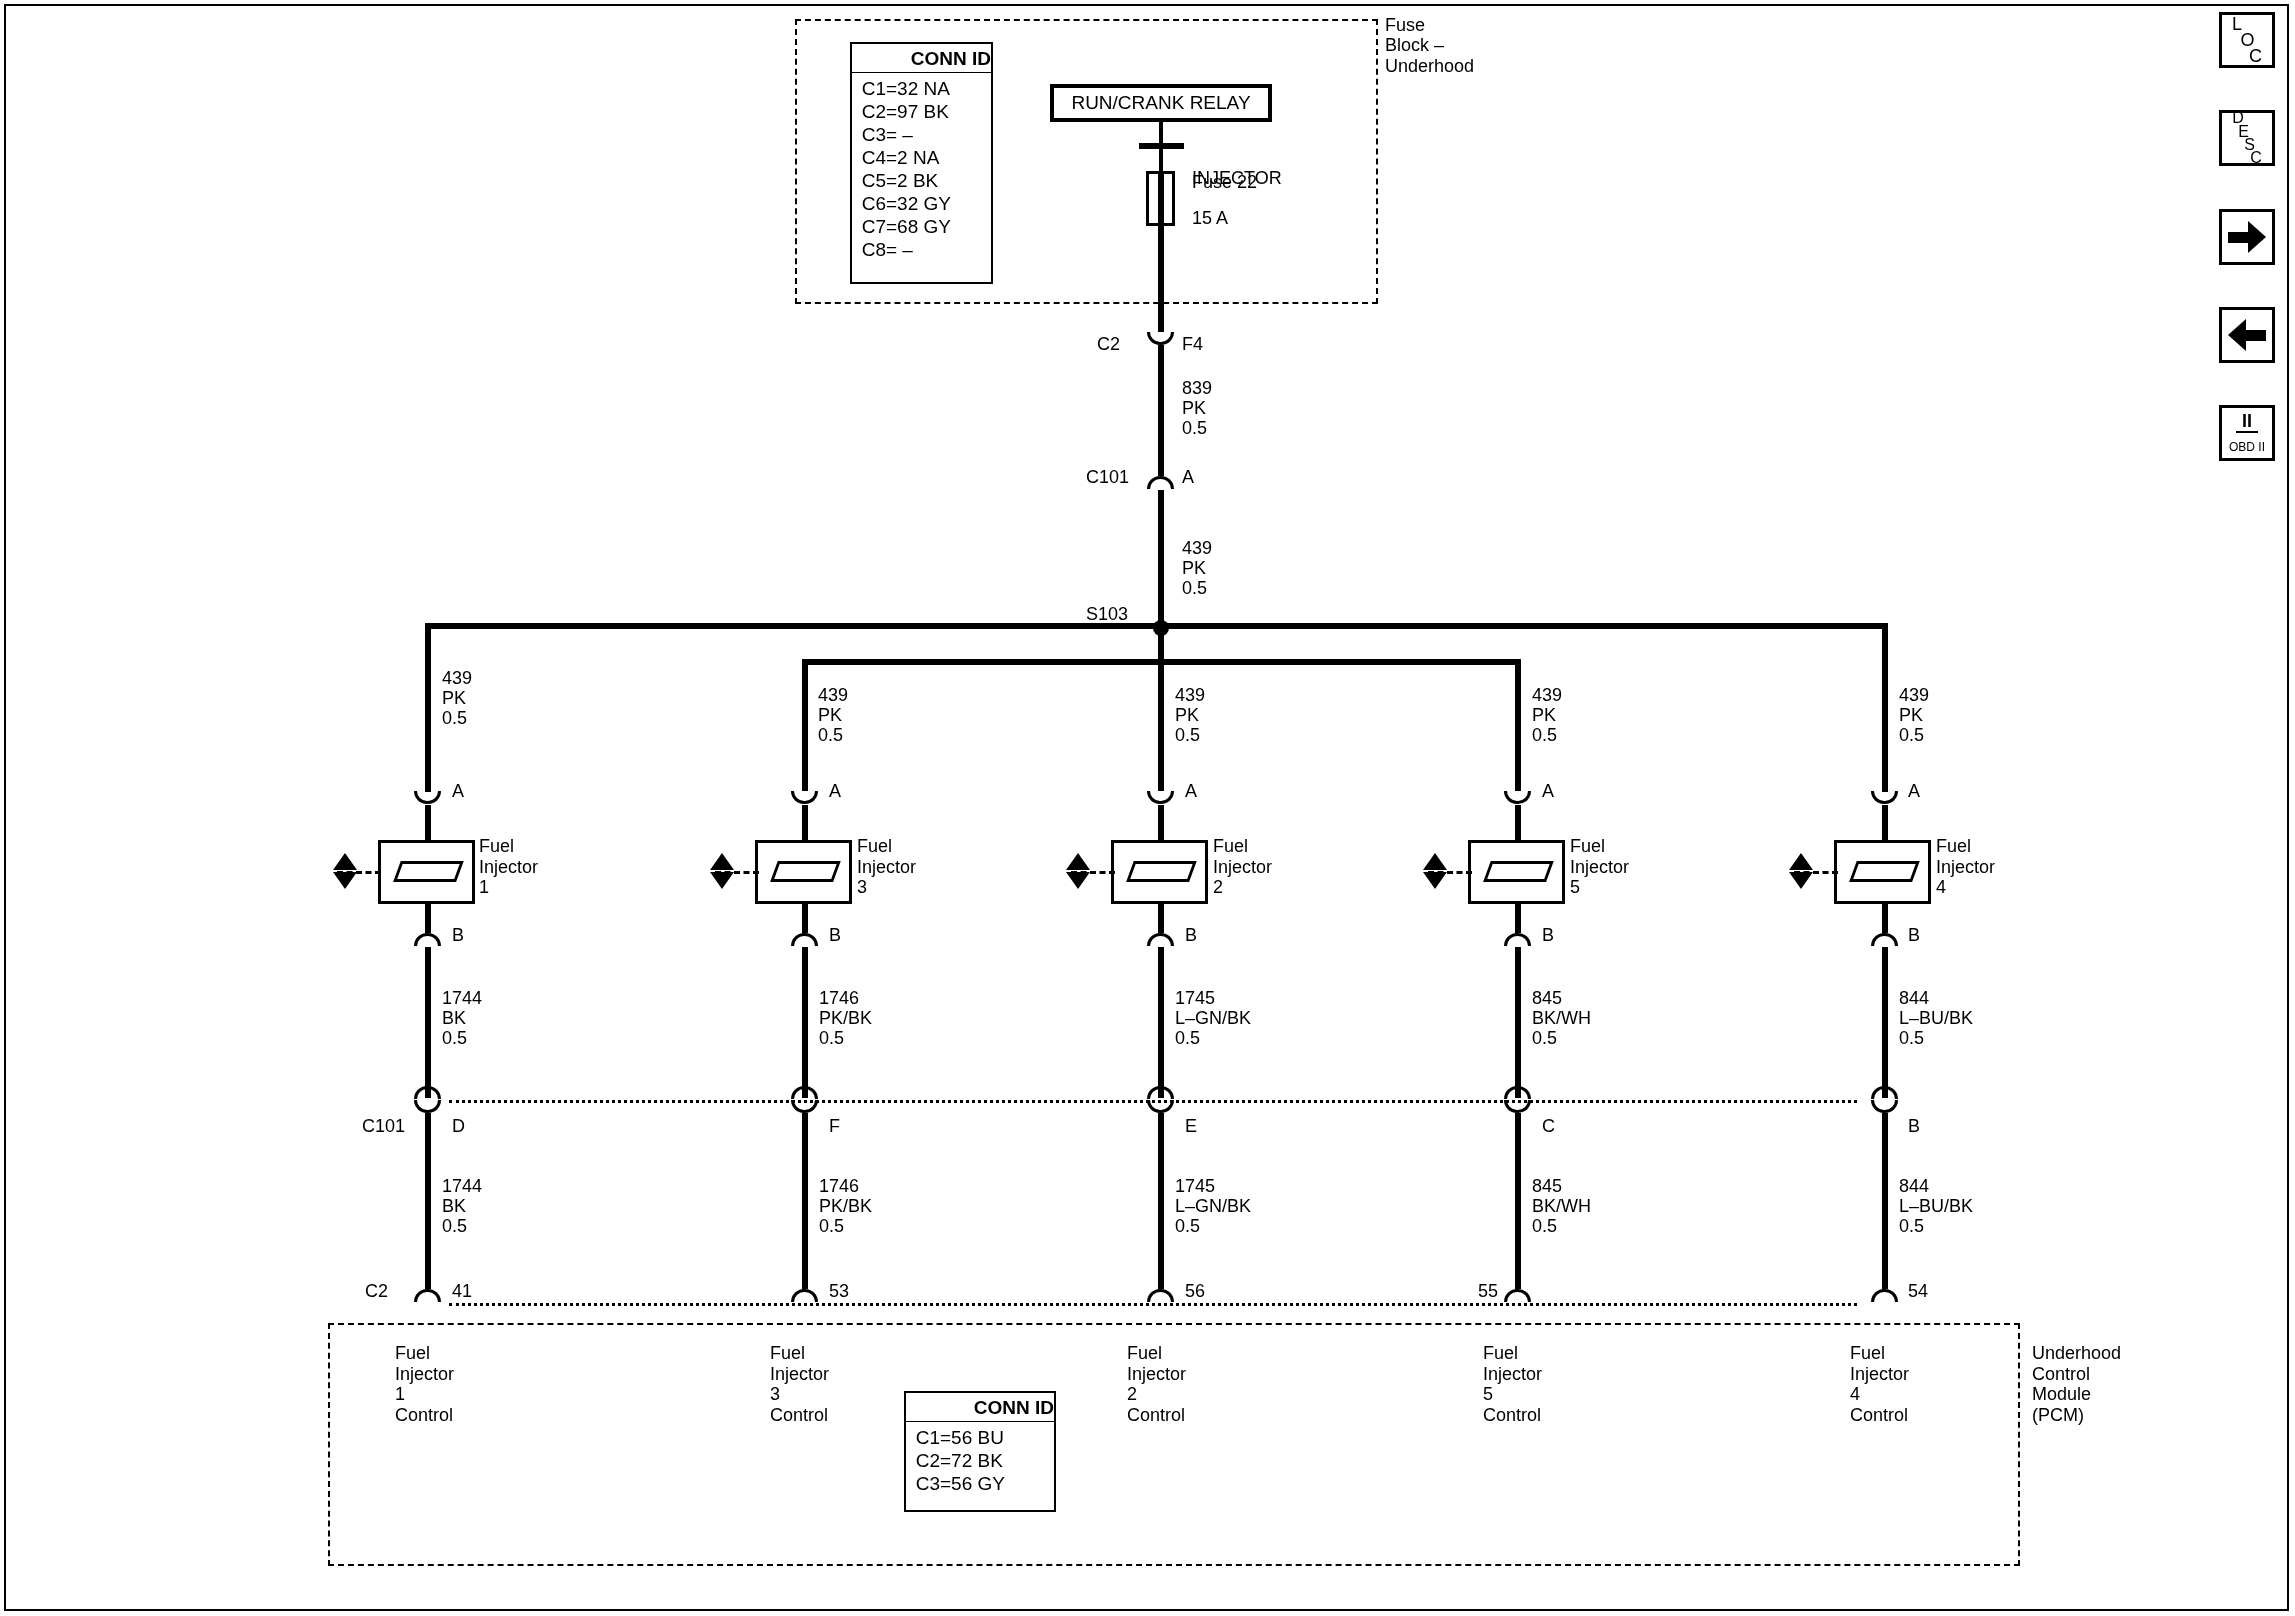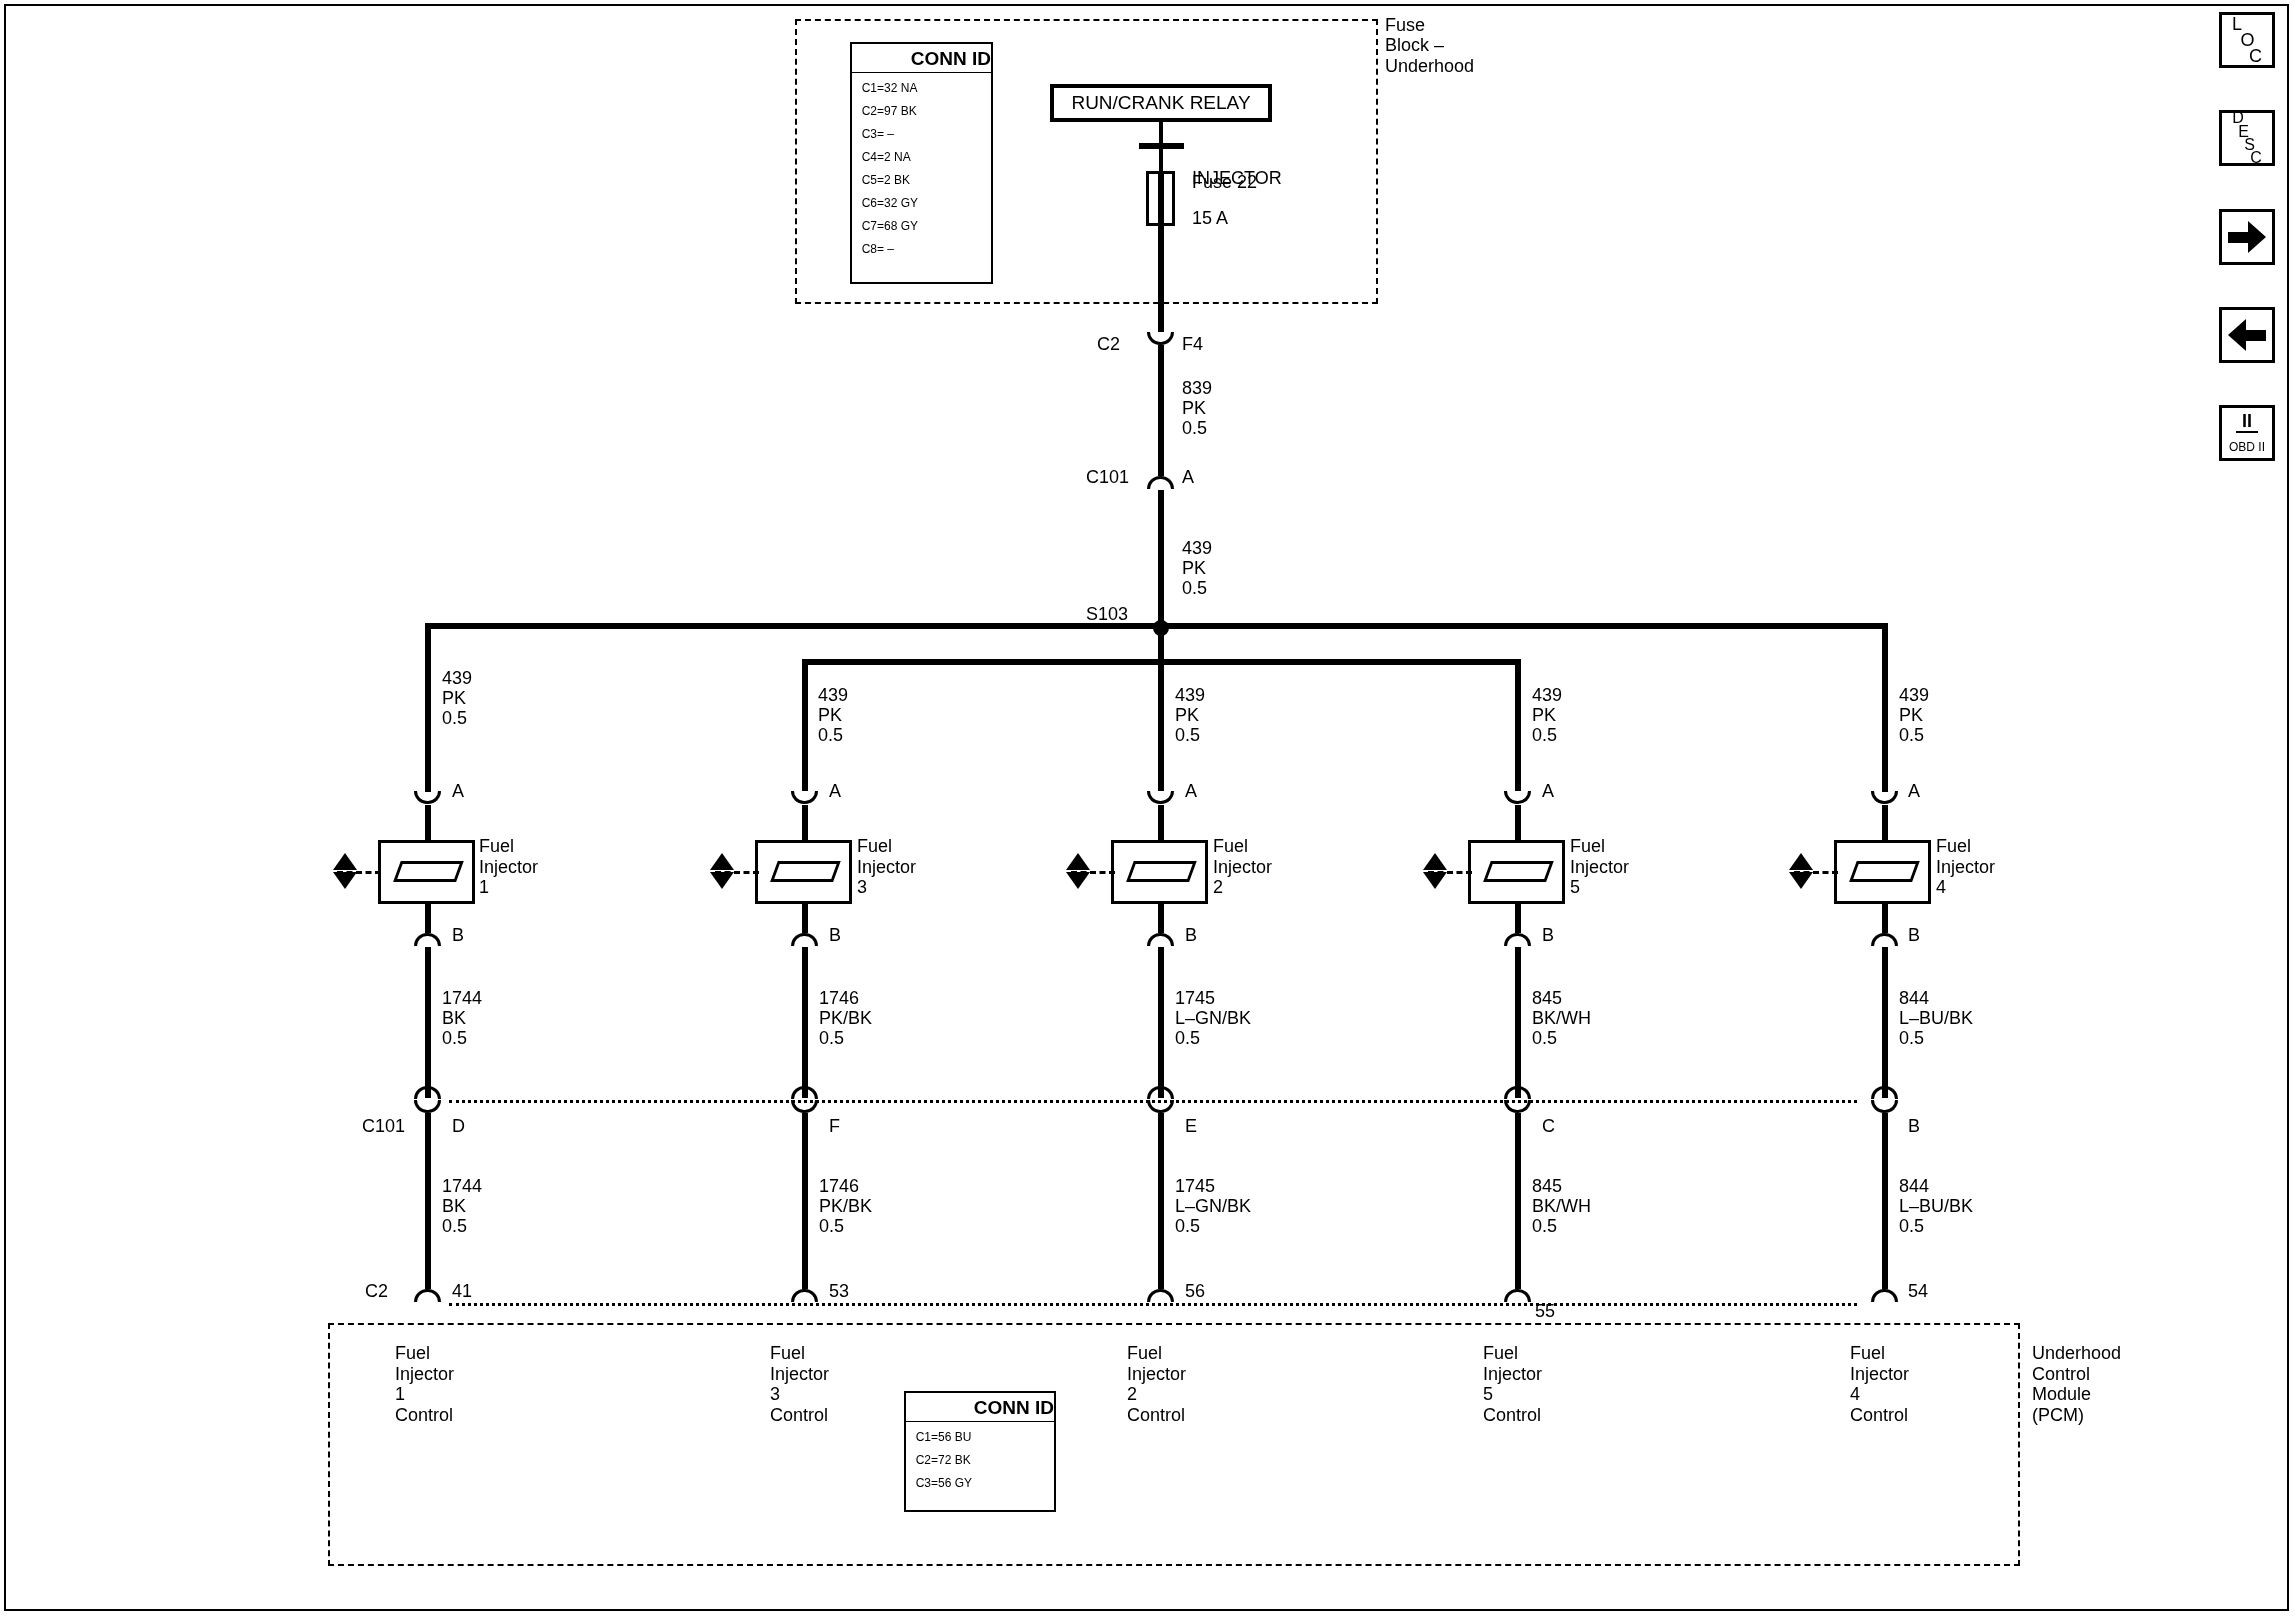--- a/index.html
+++ b/index.html
@@ -47,21 +47,21 @@
   }
   .connid .hdr{
     text-align:right;
     font-weight:bold;
     font-size:19px;
     padding:3.6px 0 2.4px 0;
     border-bottom:1.8px solid #000;
   }
   .connid .rows{
     padding:3.6px 0 4.9px 9.7px;
-    font-size:12px;
+    font-size:19px;
     line-height:23px;
   }
   
   .relay{
     position:absolute;
     border:4.2px solid #000;
     background:#fff;
     box-sizing:border-box;
     display:flex;align-items:center;justify-content:center;
     font-size:19px;
@@ -418,21 +418,21 @@
   <div class="cup" style="left:414px; top:1289px;"></div>
   <div class="cup" style="left:791px; top:1289px;"></div>
   <div class="cup" style="left:1147px; top:1289px;"></div>
   <div class="cup" style="left:1504px; top:1289px;"></div>
   <div class="cup" style="left:1871px; top:1289px;"></div>
 
   <div class="txt" style="left:365px; top:1281px;">C2</div>
   <div class="txt" style="left:452px; top:1281px;">41</div>
   <div class="txt" style="left:829px; top:1281px;">53</div>
   <div class="txt" style="left:1185px; top:1281px;">56</div>
-  <div class="txt" style="left:1535px; top:1281px;margin-top:20px;">55</div>
+  <div class="txt" style="left:1478px; top:1281px;">55</div>
   <div class="txt" style="left:1908px; top:1281px;">54</div>
 
   <div class="dashbox" style="left:328px; top:1323px; width:1692px; height:243px;"></div>
   <div class="txt" style="left: 2032px; top: 1343px; width: 170px; white-space: pre;">Underhood
 Control
 Module
 (PCM)</div>
 
   <div class="txt" style="left: 395px; top: 1343px; white-space: pre;">Fuel
 Injector

